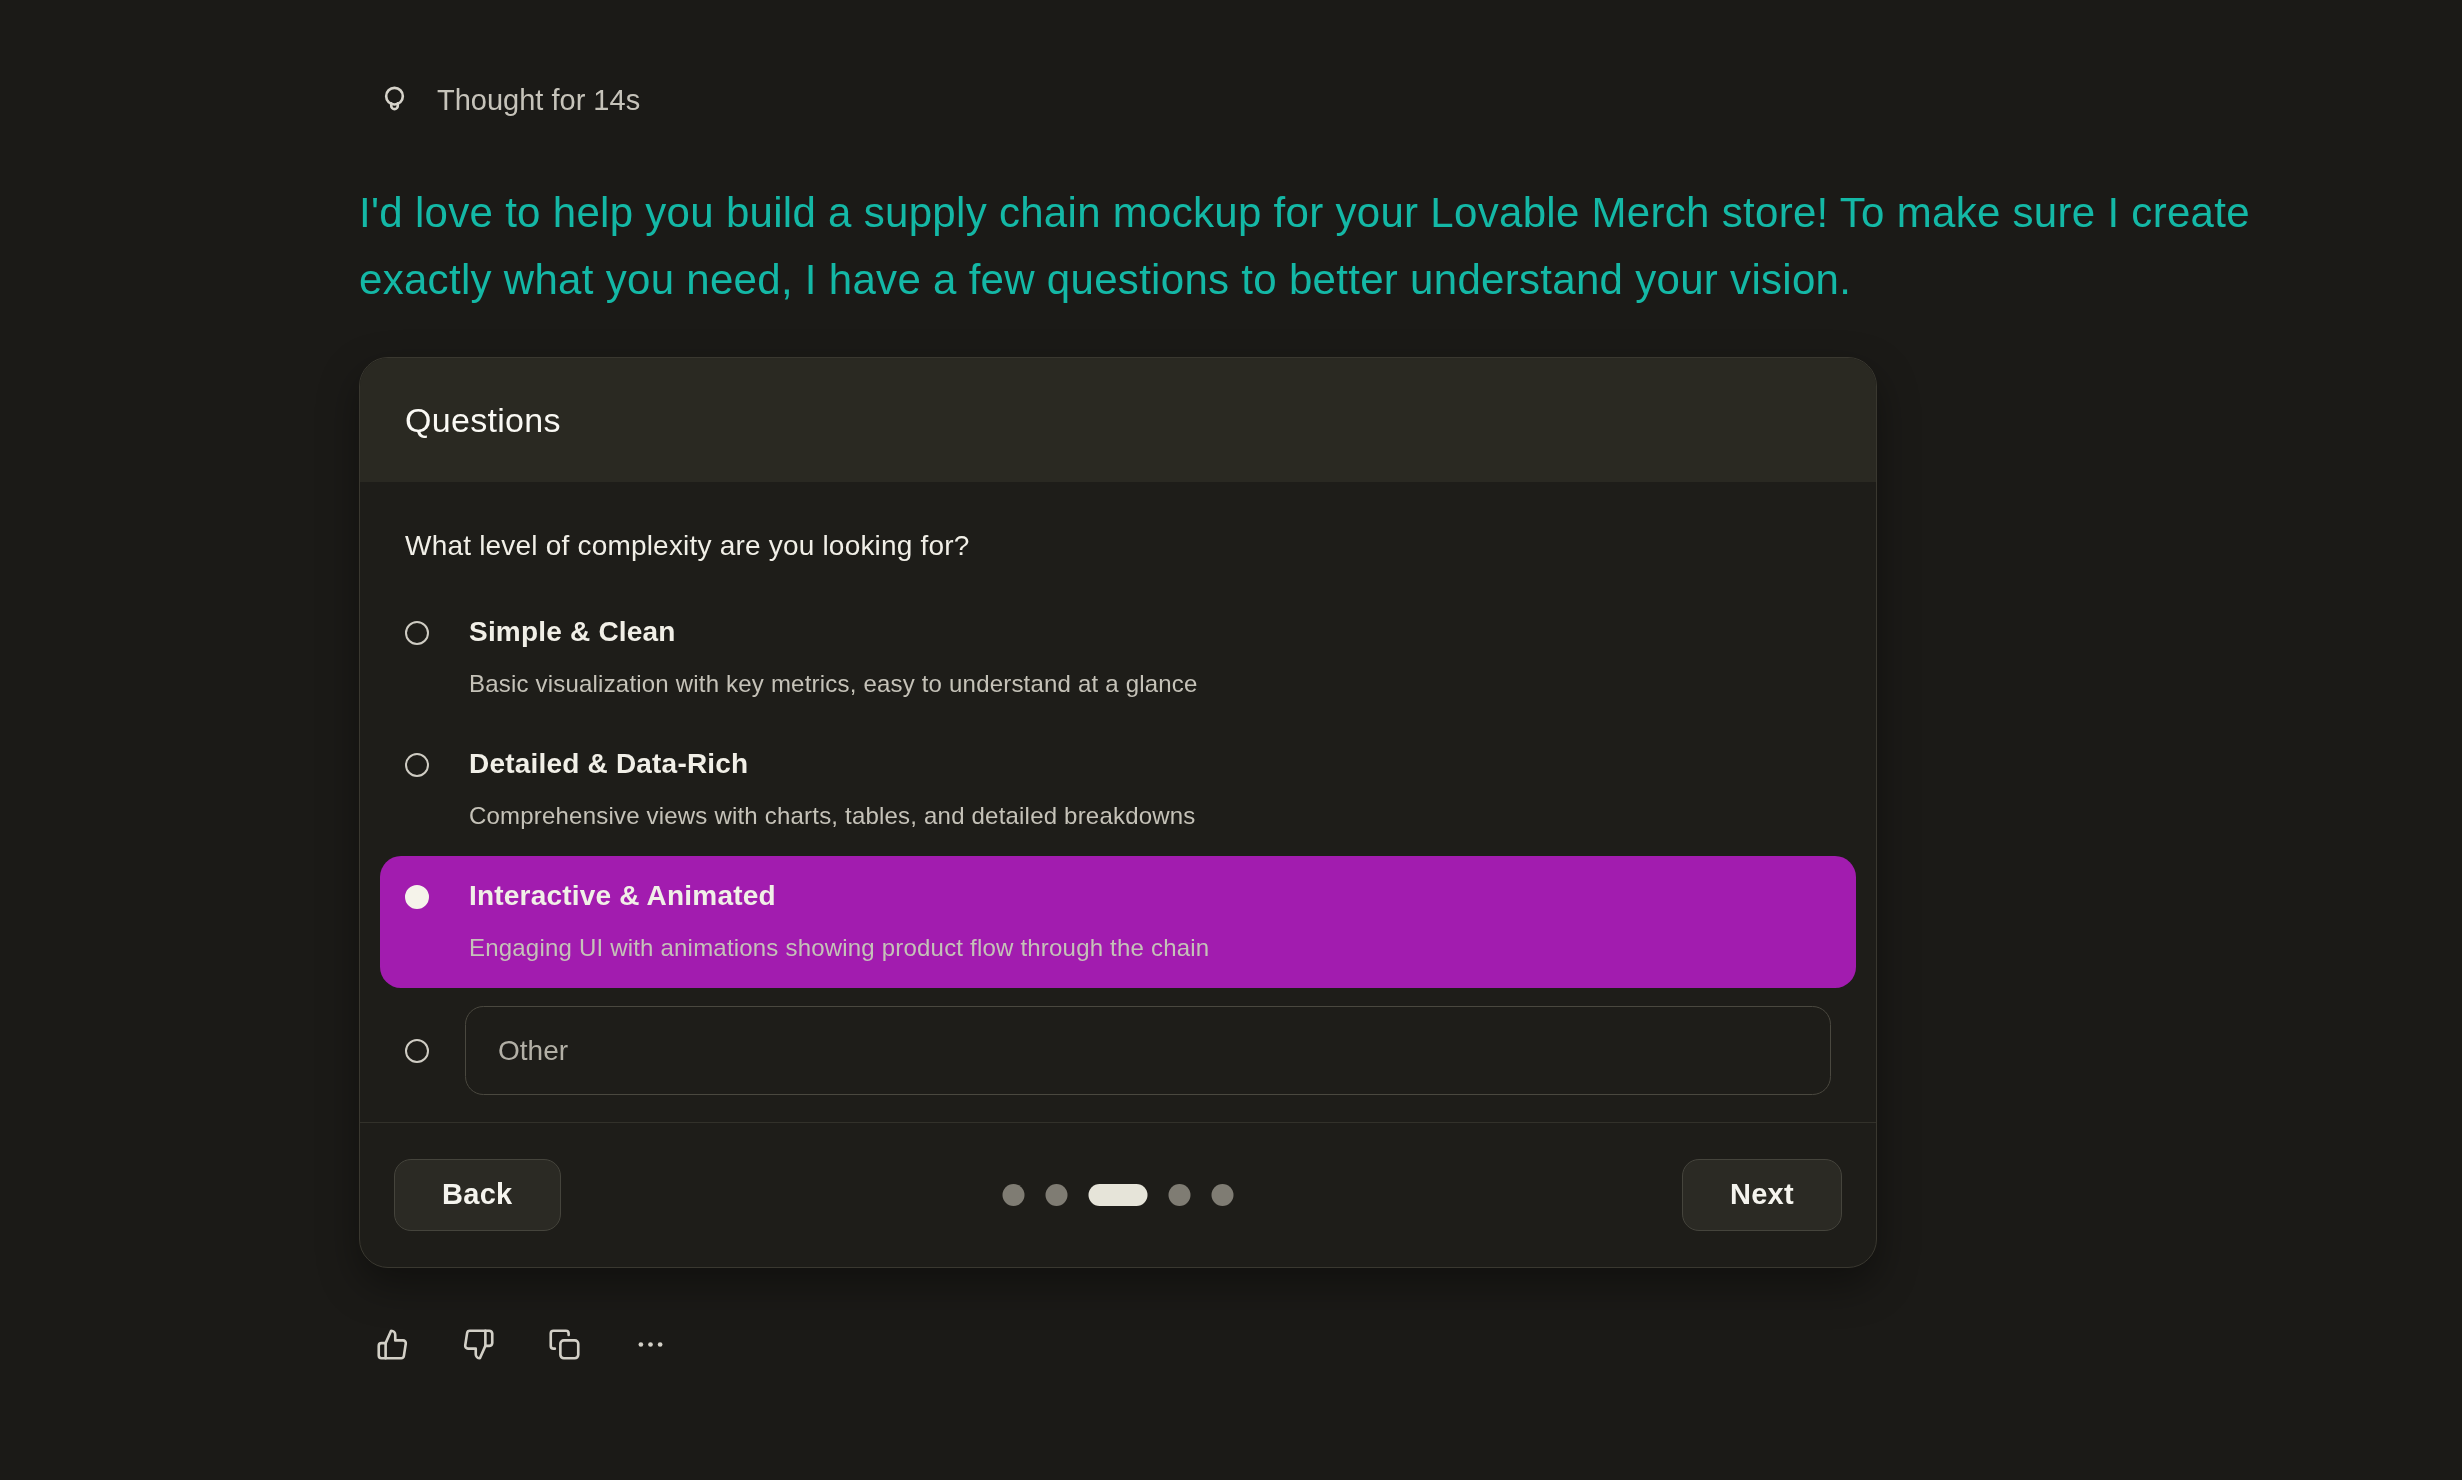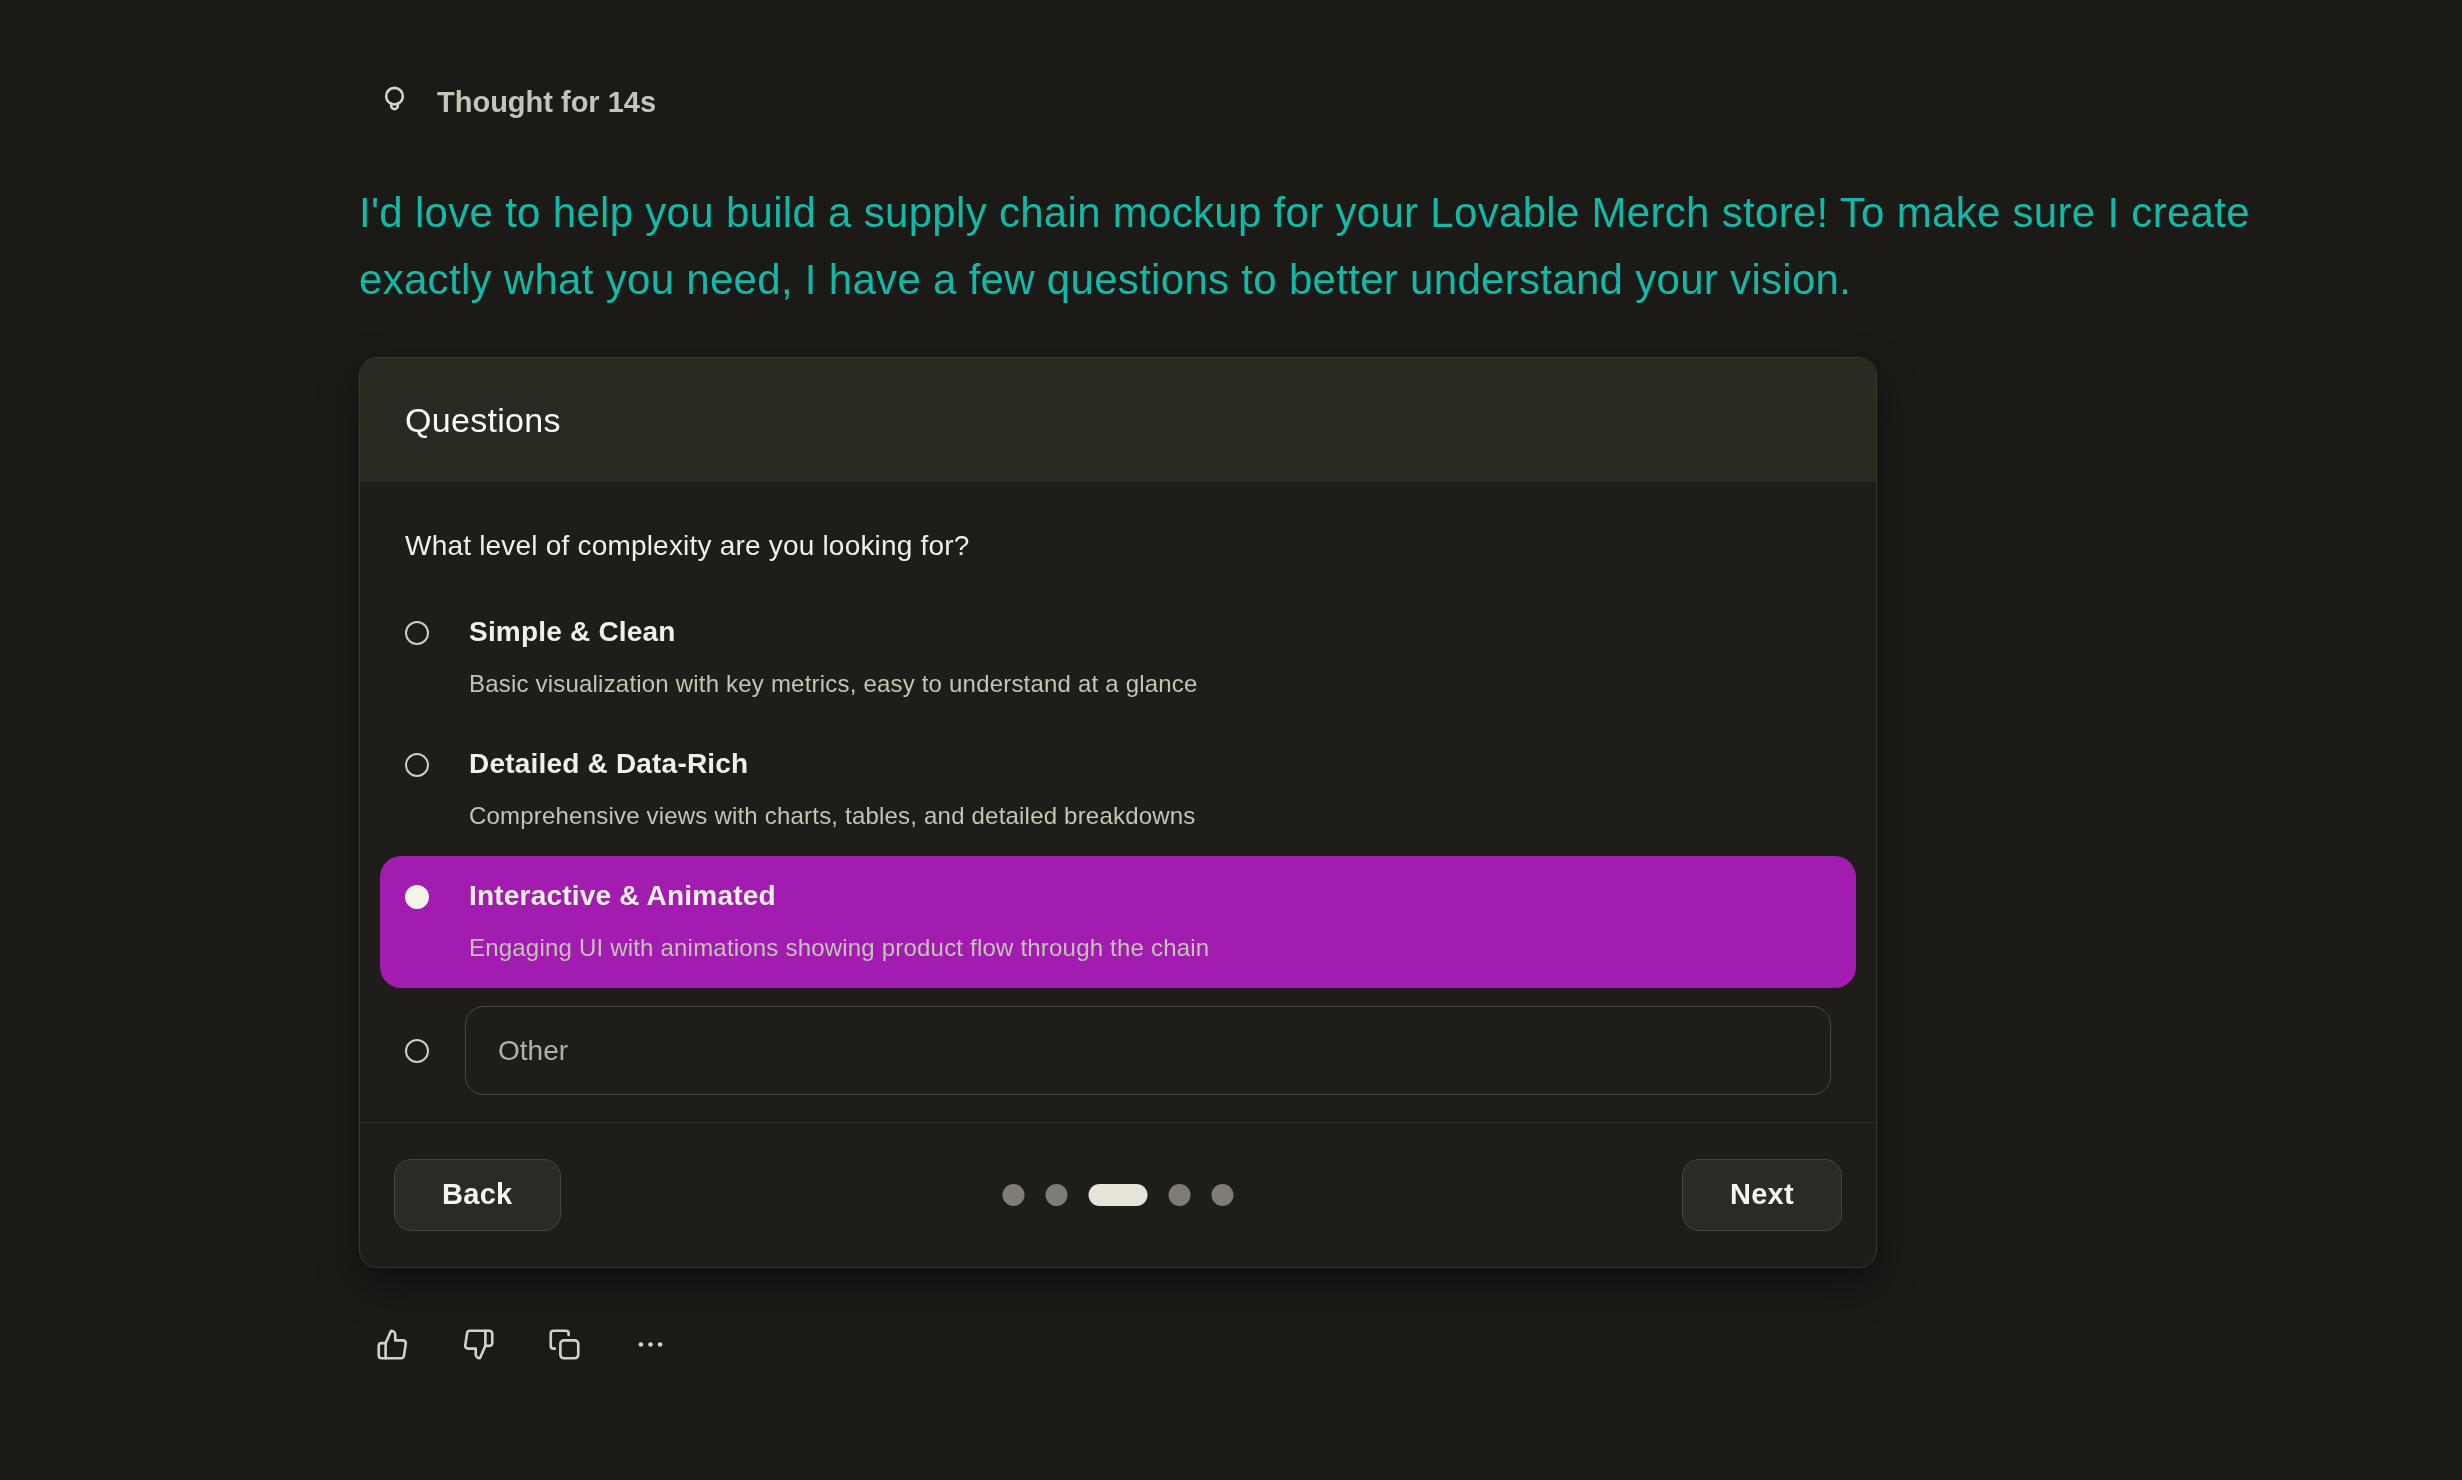--- a/index.html
+++ b/index.html
@@ -15,44 +15,43 @@
     position:absolute;
     left:359px; top:0;
     width:1891px;
   }
 
   
   .thinking-row {
     margin-top:82px;
     margin-left:17px;
     display:flex;
-    align-items:flex-end;
+    align-items:center;
     gap:24px;
     color:#c6c3ba;
     font-size:29px;
-    font-weight:bold;
   }
   .thinking-row svg { width:37px; height:37px; display:block; }
 
   
   .message {
     margin-top:60px;
     font-size:42px;
     line-height:67px;
     color:#14b8a6;
     letter-spacing:0.3px;
   }
 
   
   .card {
     margin-top:44px;
     width:1518px;
     background:#1e1d19;
     border:1.1px solid #3a3830;
-    border-radius:18px;
+    border-radius:29px;
     box-shadow:0 17px 40px rgba(0,0,0,0.38);
     overflow:hidden;
   }
   .card-header {
     background:#2a2922;
     height:124px;
     display:flex;
     align-items:center;
     padding:0 45px;
     font-size:34px;

